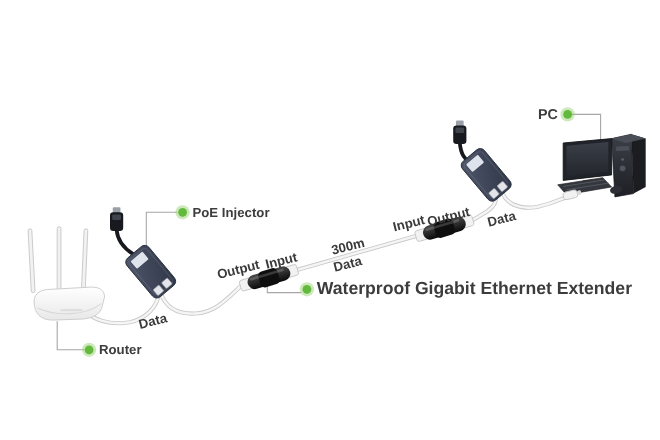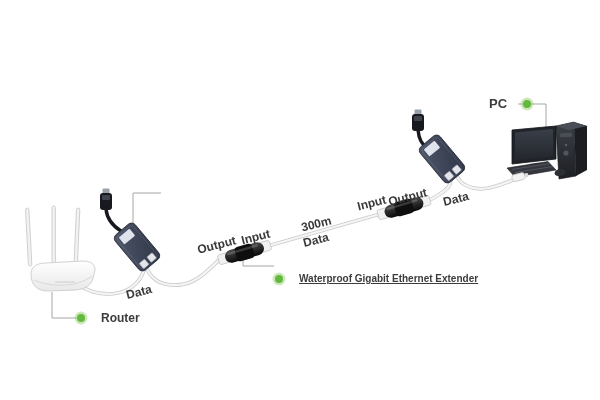--- a/index.html
+++ b/index.html
@@ -2,21 +2,21 @@
 <html><head>
 <meta charset="utf-8">
 <style>
   html,body{margin:0;padding:0;background:#ffffff;}
   .stage{
     position:relative;width:600px;height:400px;background:#ffffff;
     font-family:"Liberation Sans",sans-serif;overflow:hidden;
   }
   .stage svg{position:absolute;left:0;top:0;}
   .callout{
-    position:absolute;display:flex;align-items:center;gap:16px;
+    position:absolute;display:flex;align-items:center;gap:5px;
     font-weight:bold;font-size:12px;color:#3c3c3c;white-space:nowrap;line-height:1;
   }
   .dot{
     width:8px;height:8px;border-radius:50%;background:#63b93e;flex:0 0 auto;
     box-shadow:0 0 0 2.5px rgba(144,206,104,0.45);
   }
   .clabel{
     position:absolute;font-weight:bold;font-size:12px;color:#3a3a3a;
     white-space:nowrap;line-height:1;transform:rotate(-14deg);transform-origin:center;
   }
@@ -156,27 +156,31 @@
 
       <ellipse cx="560" cy="172.5" rx="5.5" ry="3.6" transform="rotate(-12 560 172.5)" fill="#2b2e34"></ellipse>
 
       <g transform="translate(519 177) rotate(-14)">
         <rect x="-7" y="-3.5" width="13" height="7" rx="2.5" fill="#f2f2f2" stroke="#c5c5c5" stroke-width="0.8"></rect>
         <rect x="6" y="-2" width="3.5" height="4" rx="1" fill="#d9d9d9"></rect>
       </g>
     </g>
   </svg>
 
+  <div class="callout" style="left:162px;top:187px;">
+    <span class="dot"></span>
+    <span>PoE Injector</span>
+  </div>
 
   <div class="callout" style="left:77px;top:312px;justify-content:flex-end;">
     <span class="dot"></span>
     <span>Router</span>
   </div>
 
-  <div class="callout" style="left:275px;top:274px;font-size:10px;text-decoration:underline;">
+  <div class="callout" style="left:275px;top:255px;font-size:16px;">
     <span class="dot"></span>
     <span>Waterproof Gigabit Ethernet Extender</span>
   </div>
 
   <div class="callout" style="left:489px;top:97px;font-size:13px;">
     <span>PC</span>
     <span class="dot"></span>
   </div>
 
   <div class="clabel" style="left:126px;top:286px;">Data</div>

